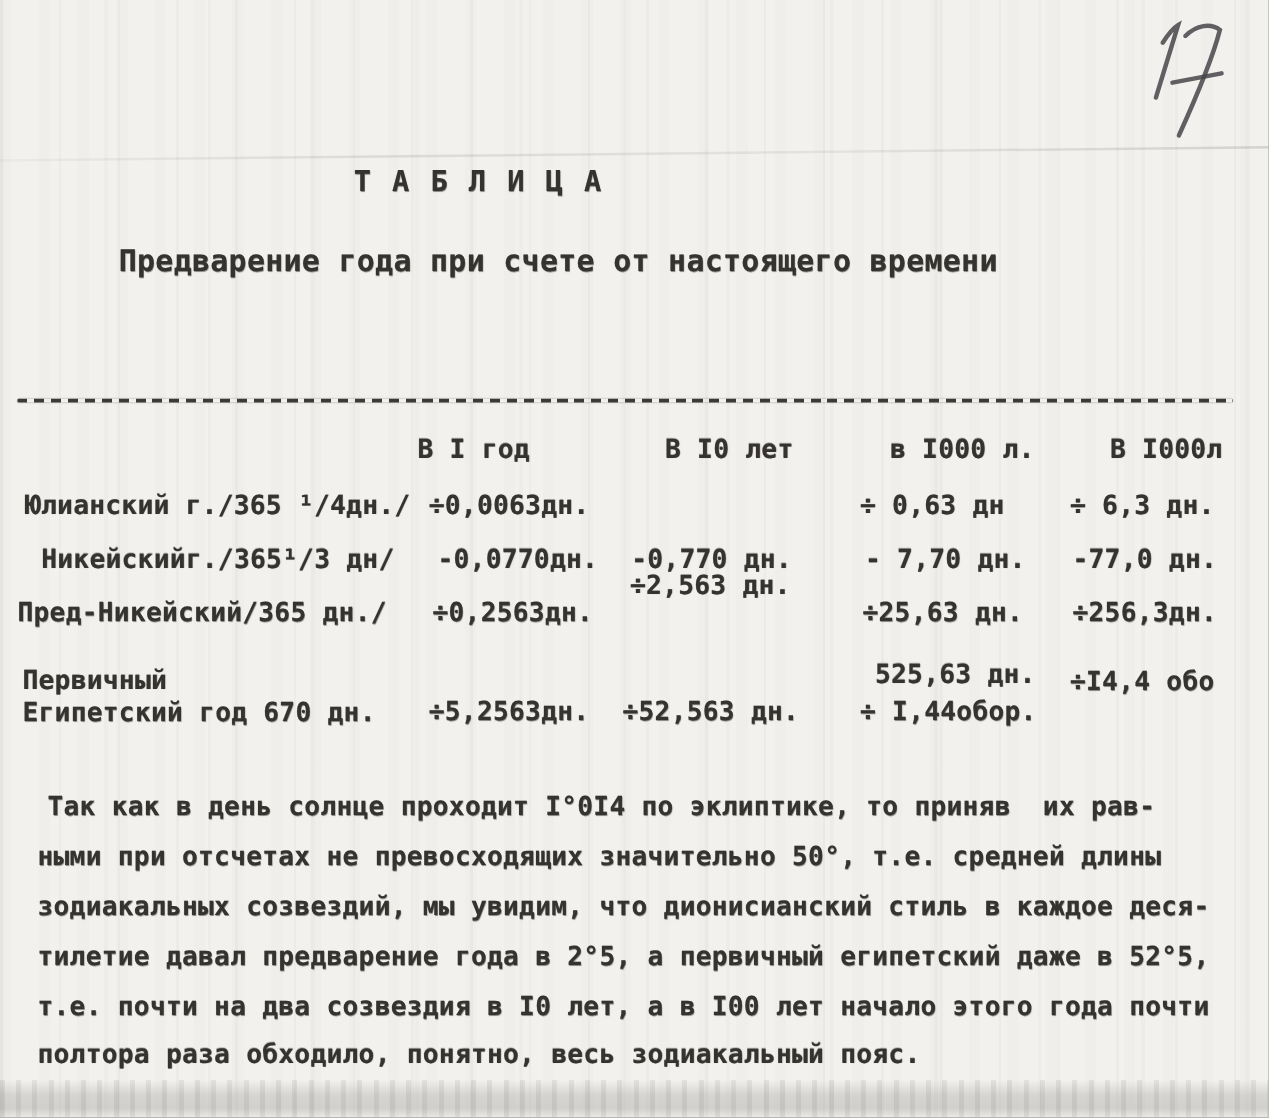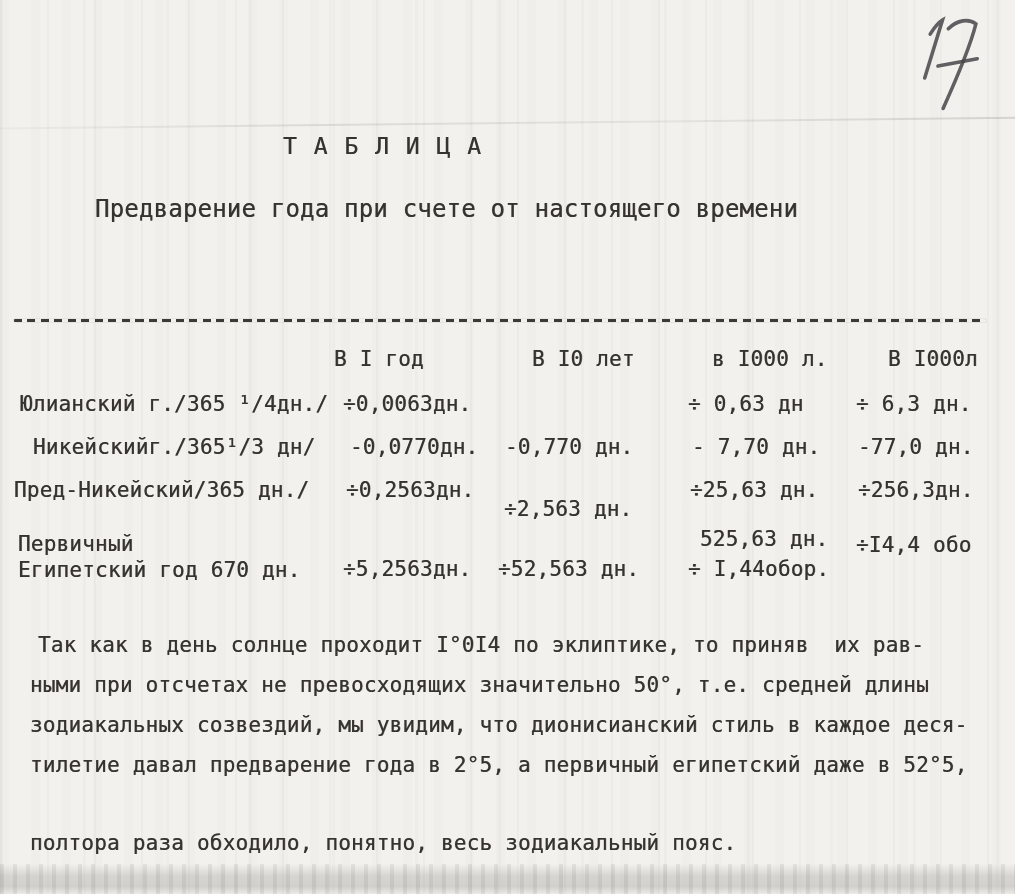--- a/index.html
+++ b/index.html
@@ -27,21 +27,21 @@
   }
   .bottom-band{
     position:absolute;left:0;right:0;bottom:0;height:30px;pointer-events:none;
     background:
       repeating-linear-gradient(90deg, rgba(90,88,84,0.10) 0 4px, rgba(0,0,0,0) 4px 13px),
       linear-gradient(180deg, rgba(150,148,144,0) 0%, rgba(150,148,144,0.30) 40%, rgba(165,163,159,0.42) 75%, rgba(205,203,199,0.18) 100%);
   }
   .tw{
     position:absolute;
     white-space:pre;
-    font-weight:400;
+    font-weight:700;
     font-size:21px;
     line-height:26px;
     letter-spacing:0.2px;
     text-shadow:0.4px 0.4px 0.6px rgba(52,50,46,0.55), -0.2px -0.2px 0.4px rgba(52,50,46,0.3);
   }
   .title{font-size:23px;letter-spacing:1.5px;}
   .subtitle{font-size:24px;}
   .dashes{
     position:absolute;left:14px;top:319px;width:972px;height:3px;
     background:repeating-linear-gradient(90deg,#3b3a37 0 8px, rgba(0,0,0,0) 8px 13.5px);
@@ -80,32 +80,33 @@
   <div class="tw" style="left:856px;top:391px">÷ 6,3 дн.</div>
 
   <div class="tw" style="left:33px;top:434px">Никейскийг./365¹/3 дн/</div>
   <div class="tw" style="left:350px;top:434px">-0,0770дн.</div>
   <div class="tw" style="left:505px;top:434px">-0,770 дн.</div>
   <div class="tw" style="left:692px;top:434px">- 7,70 дн.</div>
   <div class="tw" style="left:858px;top:434px">-77,0 дн.</div>
 
   <div class="tw" style="left:14px;top:477px">Пред-Никейский/365 дн./</div>
   <div class="tw" style="left:346px;top:477px">÷0,2563дн.</div>
-  <div class="tw" style="left:504px;top:496px">÷2,563 дн.</div>
+  <div class="tw" style="left:504px;top:455px">÷2,563 дн.</div>
   <div class="tw" style="left:690px;top:477px">÷25,63 дн.</div>
   <div class="tw" style="left:858px;top:477px">÷256,3дн.</div>
 
   <div class="tw" style="left:700px;top:526px">525,63 дн.</div>
   <div class="tw" style="left:856px;top:532px">÷I4,4 обо</div>
   <div class="tw" style="left:18px;top:531px">Первичный</div>
   <div class="tw" style="left:18px;top:557px">Египетский год 670 дн.</div>
   <div class="tw" style="left:343px;top:556px">÷5,2563дн.</div>
   <div class="tw" style="left:498px;top:556px">÷52,563 дн.</div>
   <div class="tw" style="left:688px;top:556px">÷ I,44обор.</div>
 
   <div class="tw" style="left:38px;top:632px">Так как в день солнце проходит I°0I4 по эклиптике, то приняв  их рав-</div>
   <div class="tw" style="left:30px;top:672px">ными при отсчетах не превосходящих значительно 50°, т.е. средней длины</div>
   <div class="tw" style="left:30px;top:712px">зодиакальных созвездий, мы увидим, что дионисианский стиль в каждое деся-</div>
   <div class="tw" style="left:30px;top:752px">тилетие давал предварение года в 2°5, а первичный египетский даже в 52°5,</div>
+  <div class="tw" style="left:30px;top:792px">т.е. почти на два созвездия в I0 лет, а в I00 лет начало этого года почти</div>
   <div class="tw" style="left:30px;top:830px">полтора раза обходило, понятно, весь зодиакальный пояс.</div>
 
   <div class="bottom-band"></div>
 </div>
 
 </body></html>

